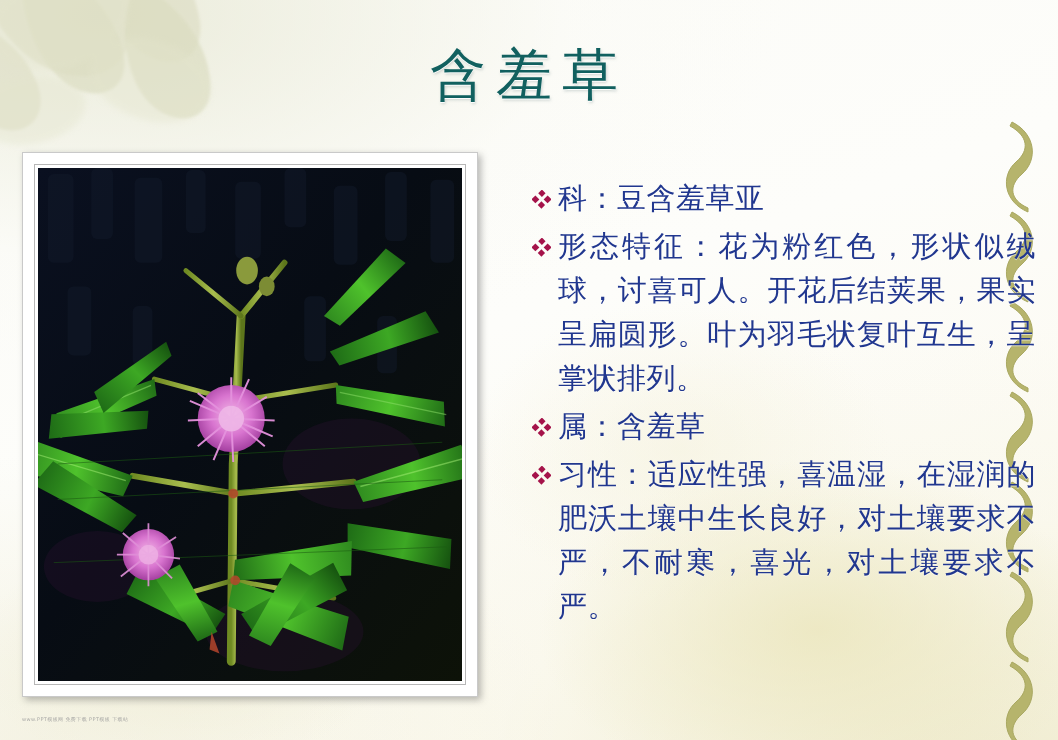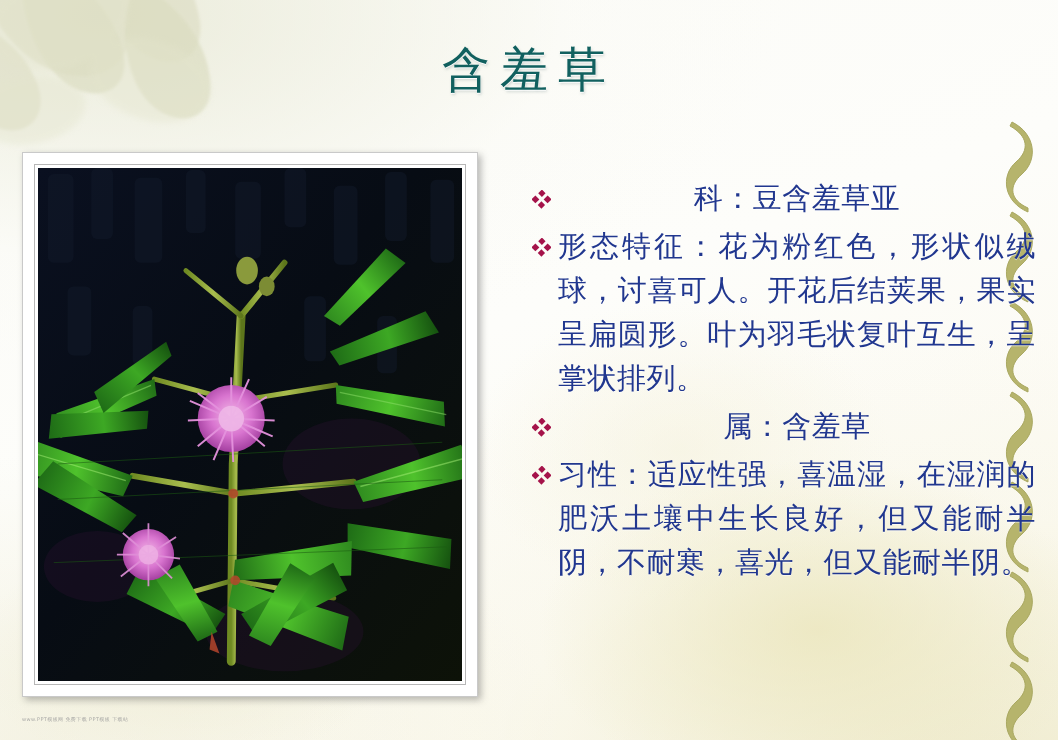--- a/index.html
+++ b/index.html
@@ -52,21 +52,21 @@
   .ribbon{
     position:absolute;right:10px;top:120px;width:46px;height:640px;
     pointer-events:none;
   }
 
   
   .title{
     position:absolute;left:0;right:0;top:38px;
     text-align:center;
     font-family:"DejaVu Serif","Liberation Serif",serif;
-    font-size:48px;
+    font-size:56px;
     letter-spacing:10px;
     color:#11605f;
     text-shadow:0 1px 0 rgba(255,255,255,.9), 1px 2px 3px rgba(120,140,140,.35);
     font-weight:400;
     white-space:nowrap;
   }
 
   
   .photo-frame{
     position:absolute;left:22px;top:152px;width:456px;height:545px;
@@ -110,21 +110,21 @@
     flex:1 1 auto;
     font-family:"DejaVu Serif","Liberation Serif",serif;
     font-size:29px;
     line-height:44px;
     color:#21378f;
     letter-spacing:.5px;
     text-shadow:0 1px 0 rgba(255,255,255,.55);
     text-align:justify;
     text-justify:inter-character;
   }
-  .b-short .bullet-text{white-space:nowrap;text-align:center;}
+  .b-short .bullet-text{white-space:nowrap;text-align:left;}
 
   
   .watermark{
     position:absolute;left:22px;bottom:18px;
     font-family:"DejaVu Sans","Liberation Sans",sans-serif;
     font-size:5px;
     color:#9a9a9a;
     letter-spacing:.4px;
     white-space:nowrap;
     opacity:.85;
@@ -397,21 +397,21 @@
       <span class="bullet-mark">
         <svg width="19" height="19" viewBox="0 0 19 19" xmlns="http://www.w3.org/2000/svg">
           <g fill="#a5134a">
             <rect x="7.3" y="0.6" width="5.2" height="5.2" transform="rotate(45 9.9 3.2)"></rect>
             <rect x="0.6" y="6.6" width="5.6" height="5.6" transform="rotate(45 3.4 9.4)"></rect>
             <rect x="12.8" y="6.6" width="5.6" height="5.6" transform="rotate(45 15.6 9.4)"></rect>
             <rect x="6.8" y="12.4" width="5.2" height="5.2" transform="rotate(45 9.4 15)"></rect>
           </g>
         </svg>
       </span>
-      <span class="bullet-text">习性：适应性强，喜温湿，在湿润的肥沃土壤中生长良好，但又能耐半阴，不耐寒，喜光，但又能耐半阴。</span>
+      <span class="bullet-text">习性：适应性强，喜温湿，在湿润的肥沃土壤中生长良好，对土壤要求不严，不耐寒，喜光，对土壤要求不严。</span>
     </div>
 
 
   </div>
 
   <div class="watermark">www.PPT模板网  免费下载  PPT模板  下载站</div>
 
 </div>
 
 </body></html>

